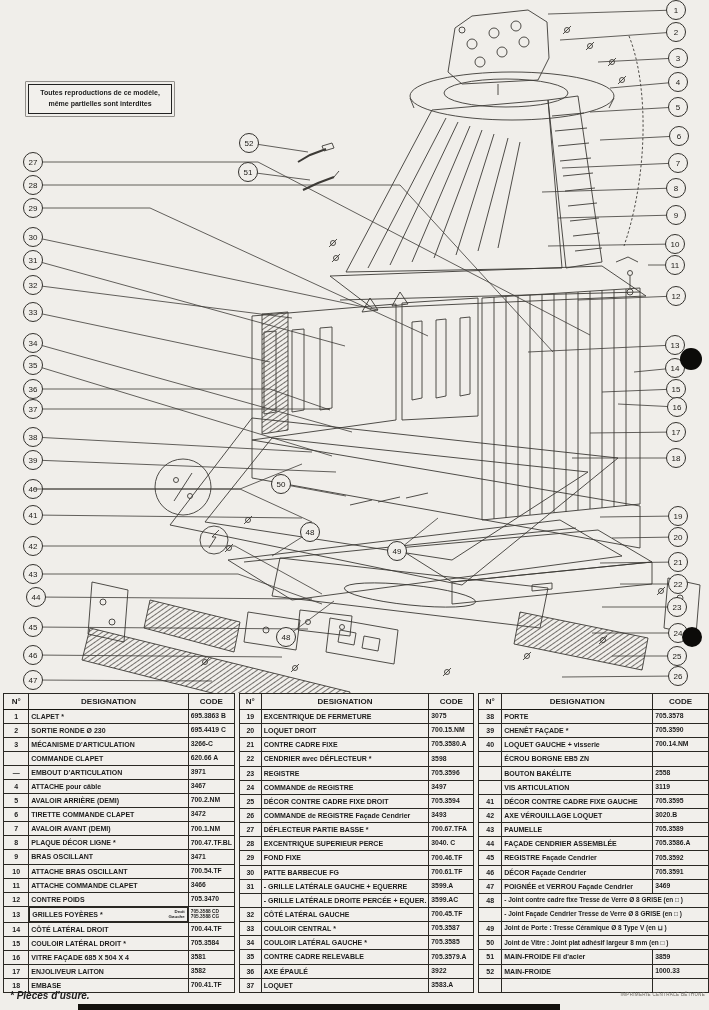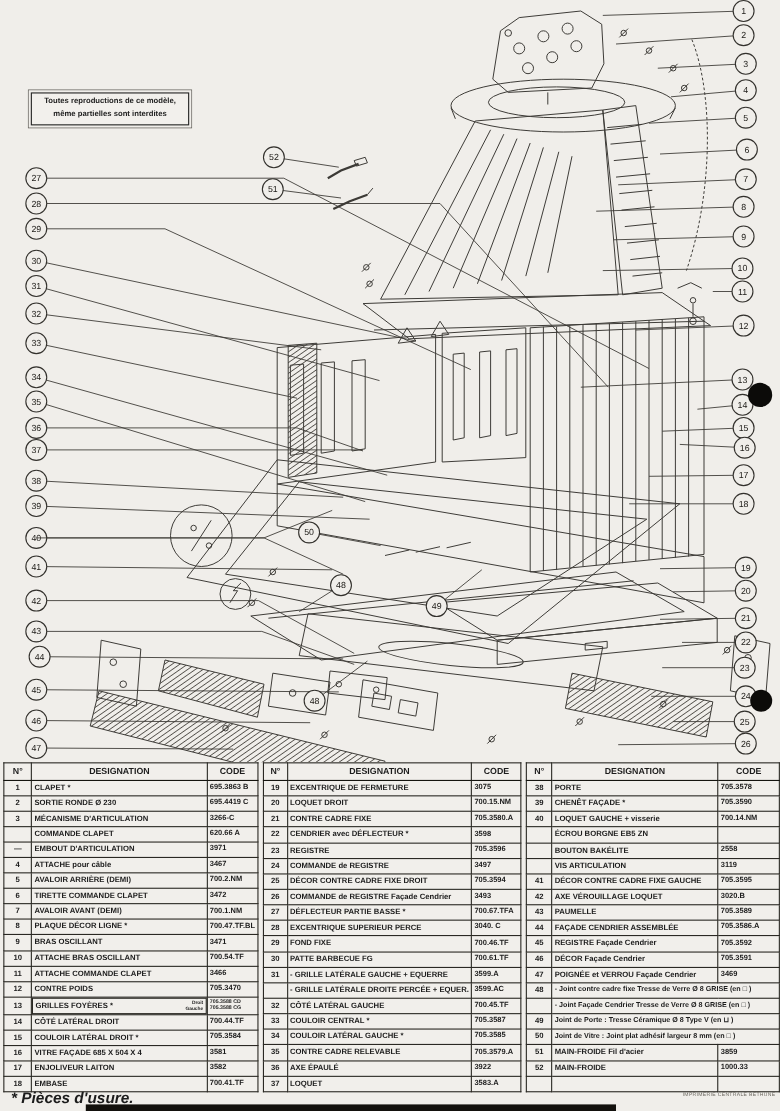--- a/index.html
+++ b/index.html
@@ -29,21 +29,21 @@
     height:13.05px;border:0.9px solid #2a2823;padding:0 2px;
     font-size:7px;font-weight:bold;line-height:1;overflow:hidden;white-space:nowrap;
   }
   td.cn{text-align:center;font-size:7px;}
   td.cd{text-align:left;}
   td.cc{text-align:left;font-size:6.8px;}
   td.merged{font-size:6.5px;}
   .dflex{display:flex;justify-content:space-between;align-items:center;}
   .side{font-size:4.4px;text-align:right;line-height:1.15;font-weight:bold;}
   .twocode div{font-size:4.8px;line-height:1.15;}
-  .footnote{position:absolute;left:10px;top:990px;font-size:14px;font-weight:bold;font-style:italic;}
+  .footnote{position:absolute;left:10px;top:990px;font-size:10px;font-weight:bold;font-style:italic;}
   .printer-mark{position:absolute;right:4px;top:992px;font-size:4.6px;color:#6e6a63;letter-spacing:0.3px;}
   .bottom-bar{position:absolute;left:78px;top:1004px;width:482px;height:6px;background:#13110d;}
 </style>
 </head>
 <body>
 
 <div class="page">
 
   <svg id="diagram" width="709" height="693" viewBox="0 0 709 693">
     <defs>

